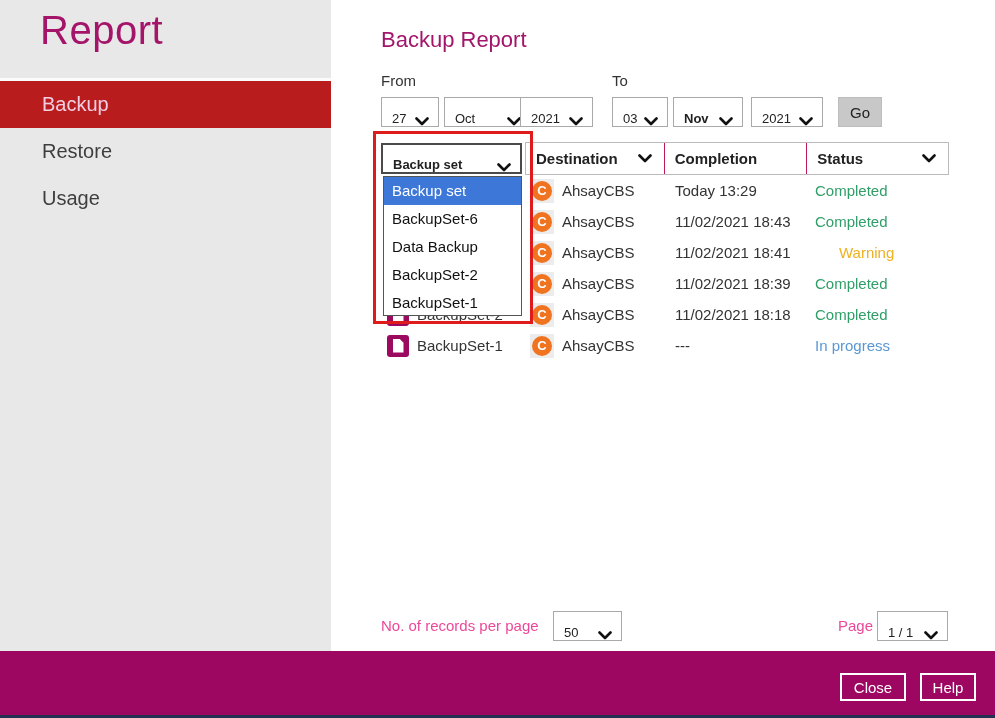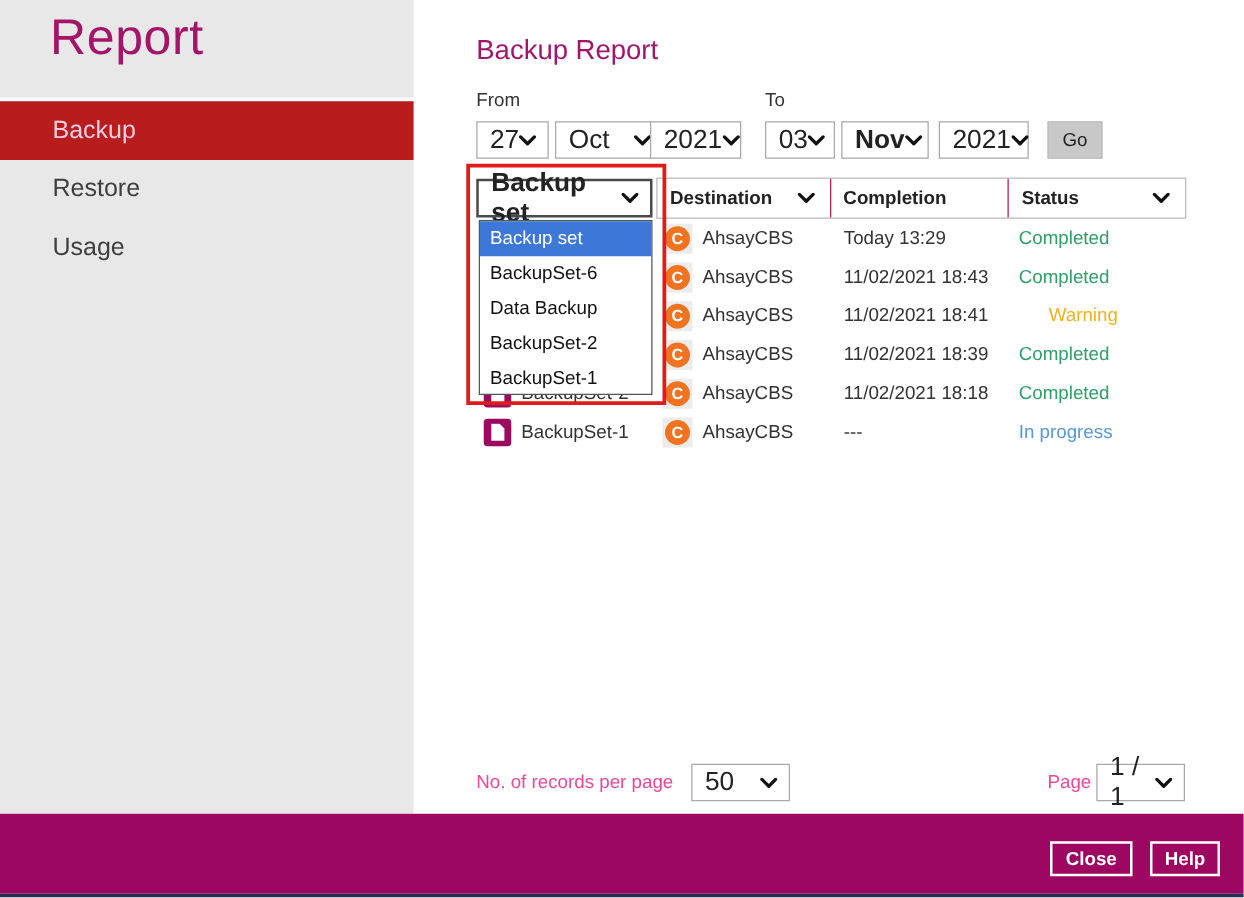--- a/index.html
+++ b/index.html
@@ -28,23 +28,23 @@
     height: 47px; line-height: 47px; padding-left: 42px;
     font-size: 20px; color: #3e3e3e; cursor: pointer;
   }
   .side-item.selected { background: #b91c1c; color: #f2cee3; }
   
   .main { position: absolute; left: 331px; top: 0; width: 664px; height: 651px; background: #fff; }
   .page-title { position: absolute; left: 50px; top: 27px; font-size: 22px; font-weight: 400; color: #a3156b; }
   .flabel { position: absolute; top: 72px; font-size: 15px; color: #333; }
   .sel {
     position: absolute; height: 30px; background: #fff;
-    border: 1px solid #a9a9a9; display: flex; align-items: center;
+    border: 1px solid #a9a9a9; display: flex; align-items: flex-end;
     justify-content: space-between; padding: 0 9px 0 10px;
-    font-size: 21px; color: #222; cursor: pointer;
+    font-size: 13px; color: #222; cursor: pointer;
   }
   .chev { width: 14px; height: 9px; flex: none; }
   .go-btn {
     position: absolute; left: 507px; top: 97px; width: 44px; height: 30px;
     background: #c8c8c8; border: 1px solid #bdbdbd; color: #222;
     font-size: 15px; font-family: inherit; cursor: pointer;
   }
   
   .hdr-select {
     position: absolute; left: 50px; top: 143px; width: 141px; height: 31px;
@@ -99,21 +99,21 @@
   .red-box {
     position: absolute; left: 42px; top: 131px; width: 160px; height: 193px;
     border: 3px solid #e01b1b; z-index: 6; pointer-events: none;
   }
   
   .pg-label { position: absolute; top: 611px; height: 30px; line-height: 30px; font-size: 15px; color: #ec4899; }
   
   .footer { position: absolute; left: 0; top: 651px; width: 995px; height: 64px; background: #9d0762; }
   .f-btn {
     position: absolute; top: 22px; height: 28px; background: transparent;
-    border: 2px solid #fff; color: #fff; font-size: 15px; font-weight: bold;
+    border: 2px solid #fff; color: #fff; font-size: 15px; font-weight: normal;
     font-family: inherit; cursor: pointer;
   }
   .btn-close { left: 840px; width: 66px; }
   .btn-help  { left: 920px; width: 56px; }
   .bottom-strip { position: absolute; left: 0; top: 715px; width: 995px; height: 3px; background: #253050; }
 </style>
 </head>
 <body>
 
 <div class="sidebar">
@@ -306,21 +306,21 @@
     <div class="dd-opt hl">Backup set</div>
     <div class="dd-opt">BackupSet-6</div>
     <div class="dd-opt">Data Backup</div>
     <div class="dd-opt">BackupSet-2</div>
     <div class="dd-opt">BackupSet-1</div>
   </div>
 
   <div class="red-box"></div>
 
   <div class="pg-label" style="left:50px;">No. of records per page</div>
-  <div class="sel" style="left:222px; top:611px; width:79px;">
+  <div class="sel" style="left:222px; top:611px; width:69px;">
     <span>50</span>
     <svg class="chev" viewBox="0 0 14 9">
         <path d="M1.5 1.5 L7 7 L12.5 1.5" fill="none" stroke="#111" stroke-width="2.6" stroke-linecap="round" stroke-linejoin="round"></path>
       </svg>
   </div>
   <div class="pg-label" style="left:507px;">Page</div>
   <div class="sel" style="left:546px; top:611px; width:71px;">
     <span>1 / 1</span>
     <svg class="chev" viewBox="0 0 14 9">
         <path d="M1.5 1.5 L7 7 L12.5 1.5" fill="none" stroke="#111" stroke-width="2.6" stroke-linecap="round" stroke-linejoin="round"></path>

